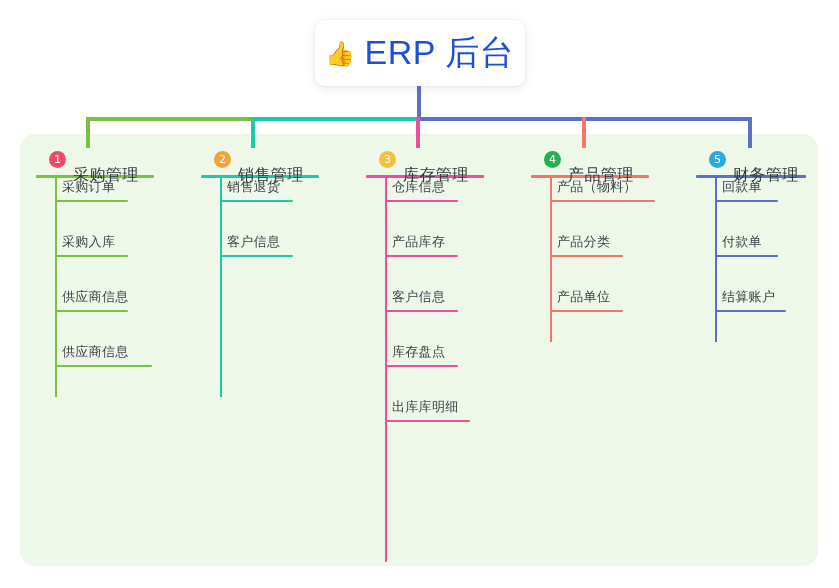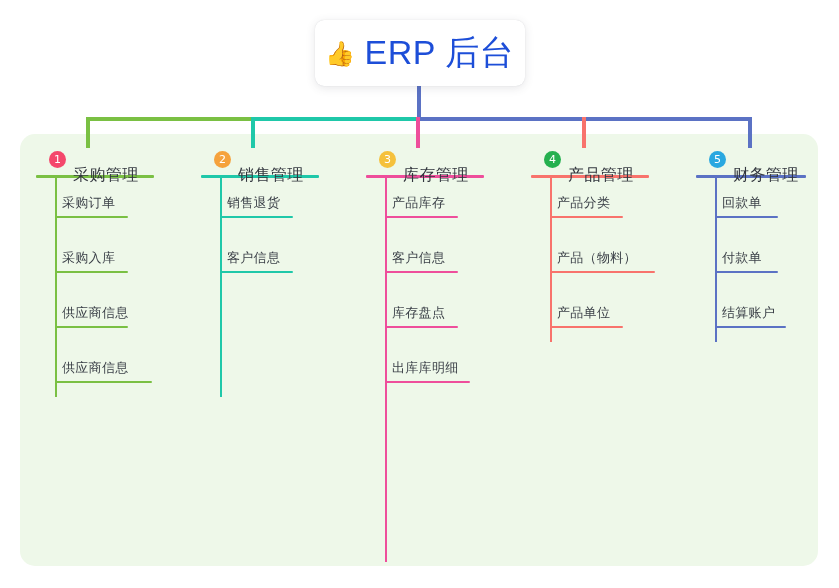--- a/index.html
+++ b/index.html
@@ -116,21 +116,21 @@
 
   .leaf-list {
     position: relative;
     margin-top: 0;
   }
   .leaf {
     position: relative;
     height: 55px;
     display: flex;
     flex-direction: column;
-    justify-content: center;
+    justify-content: flex-start;
   }
   .leaf-label {
     font-size: 13px;
     color: #3a3f47;
     letter-spacing: 0.3px;
     padding-left: 26px;
     padding-bottom: 4px;
     white-space: nowrap;
   }
   .leaf-rule {
@@ -214,20 +214,24 @@
         </div>
       </div>
       <div class="branch" style="left: 366px; top: 148px;">
         <div class="branch-head">
           <span class="badge" style="background: rgb(245, 193, 60);">3</span>
           <span class="branch-title">库存管理</span>
         </div>
         <div class="head-rule" style="width: 118px; background: rgb(238, 78, 155);"></div>
         <div class="leaf-list">
           <div class="leaf">
+            <div class="leaf-label">仓库信息</div>
+            <div class="leaf-rule" style="width: 72px; background: rgb(238, 78, 155);"></div>
+          </div>
+          <div class="leaf">
             <div class="leaf-label">产品库存</div>
             <div class="leaf-rule" style="width: 72px; background: rgb(238, 78, 155);"></div>
           </div>
           <div class="leaf">
             <div class="leaf-label">客户信息</div>
             <div class="leaf-rule" style="width: 72px; background: rgb(238, 78, 155);"></div>
           </div>
           <div class="leaf">
             <div class="leaf-label">库存盘点</div>
             <div class="leaf-rule" style="width: 72px; background: rgb(238, 78, 155);"></div>
@@ -239,28 +243,28 @@
         </div>
       </div>
       <div class="branch" style="left: 531px; top: 148px;">
         <div class="branch-head">
           <span class="badge" style="background: rgb(37, 176, 79);">4</span>
           <span class="branch-title">产品管理</span>
         </div>
         <div class="head-rule" style="width: 118px; background: rgb(248, 115, 108);"></div>
         <div class="leaf-list">
           <div class="leaf">
+            <div class="leaf-label">产品（物料）</div>
+            <div class="leaf-rule" style="width: 104px; background: rgb(248, 115, 108);"></div>
+          </div>
+          <div class="leaf">
             <div class="leaf-label">产品分类</div>
             <div class="leaf-rule" style="width: 72px; background: rgb(248, 115, 108);"></div>
           </div>
           <div class="leaf">
-            <div class="leaf-label">产品（物料）</div>
-            <div class="leaf-rule" style="width: 104px; background: rgb(248, 115, 108);"></div>
-          </div>
-          <div class="leaf">
             <div class="leaf-label">产品单位</div>
             <div class="leaf-rule" style="width: 72px; background: rgb(248, 115, 108);"></div>
           </div>
         </div>
       </div>
       <div class="branch" style="left: 696px; top: 148px;">
         <div class="branch-head">
           <span class="badge" style="background: rgb(42, 168, 224);">5</span>
           <span class="branch-title">财务管理</span>
         </div>

